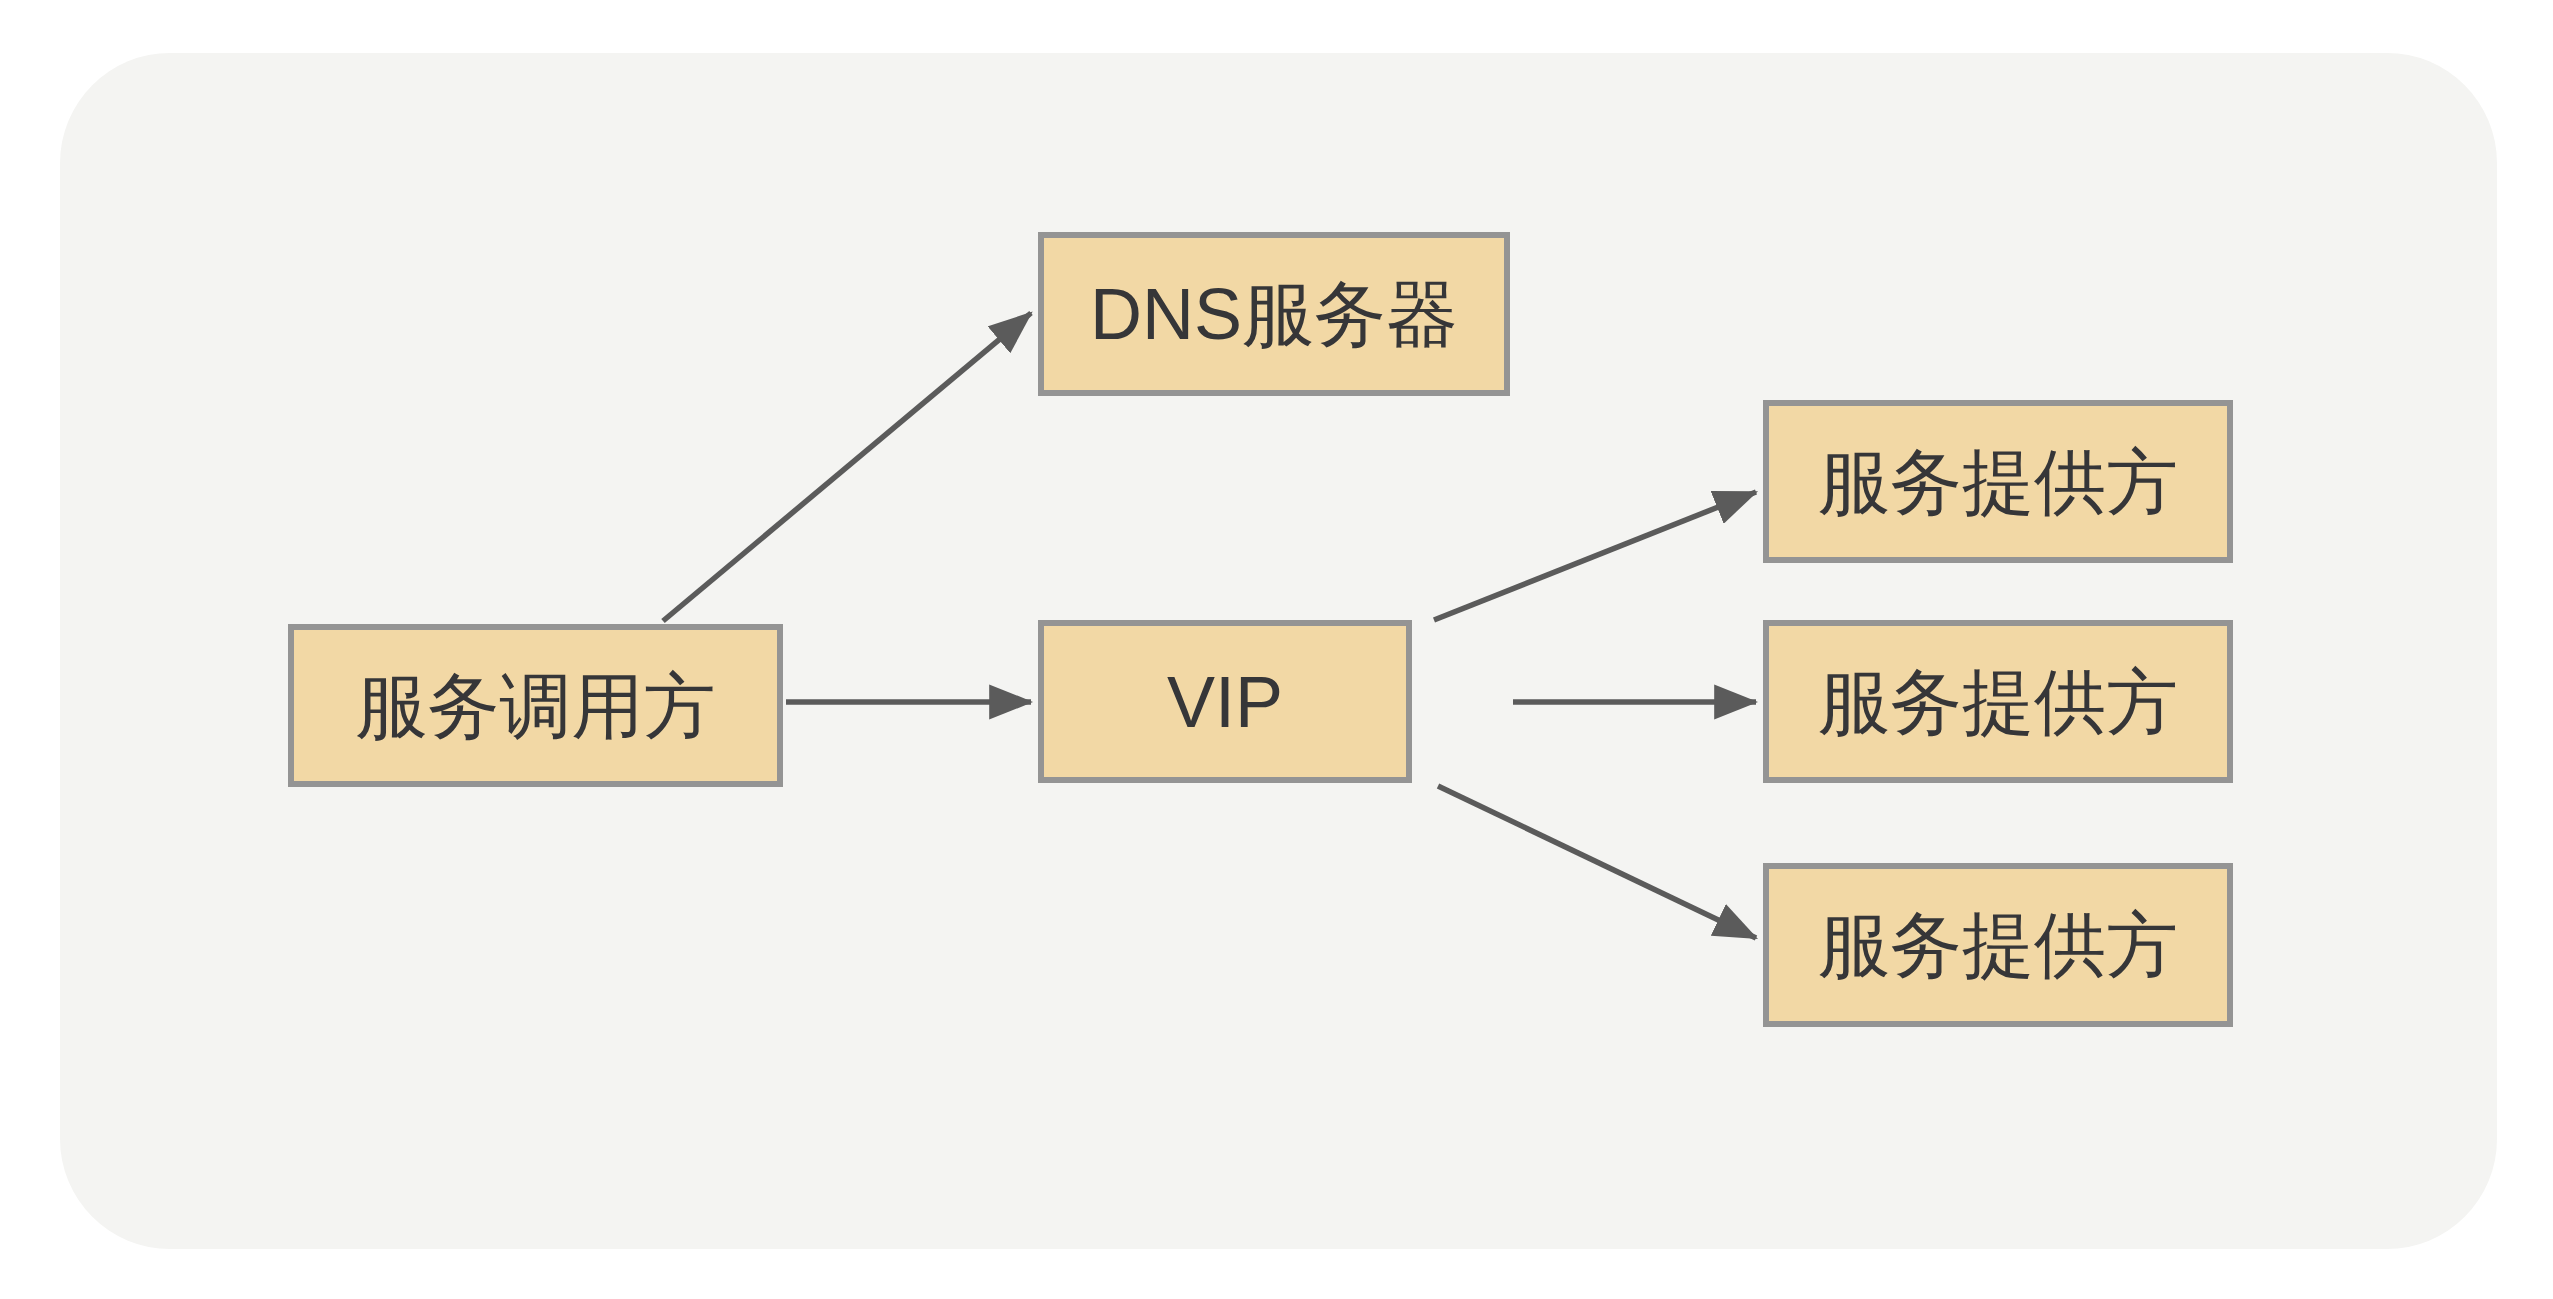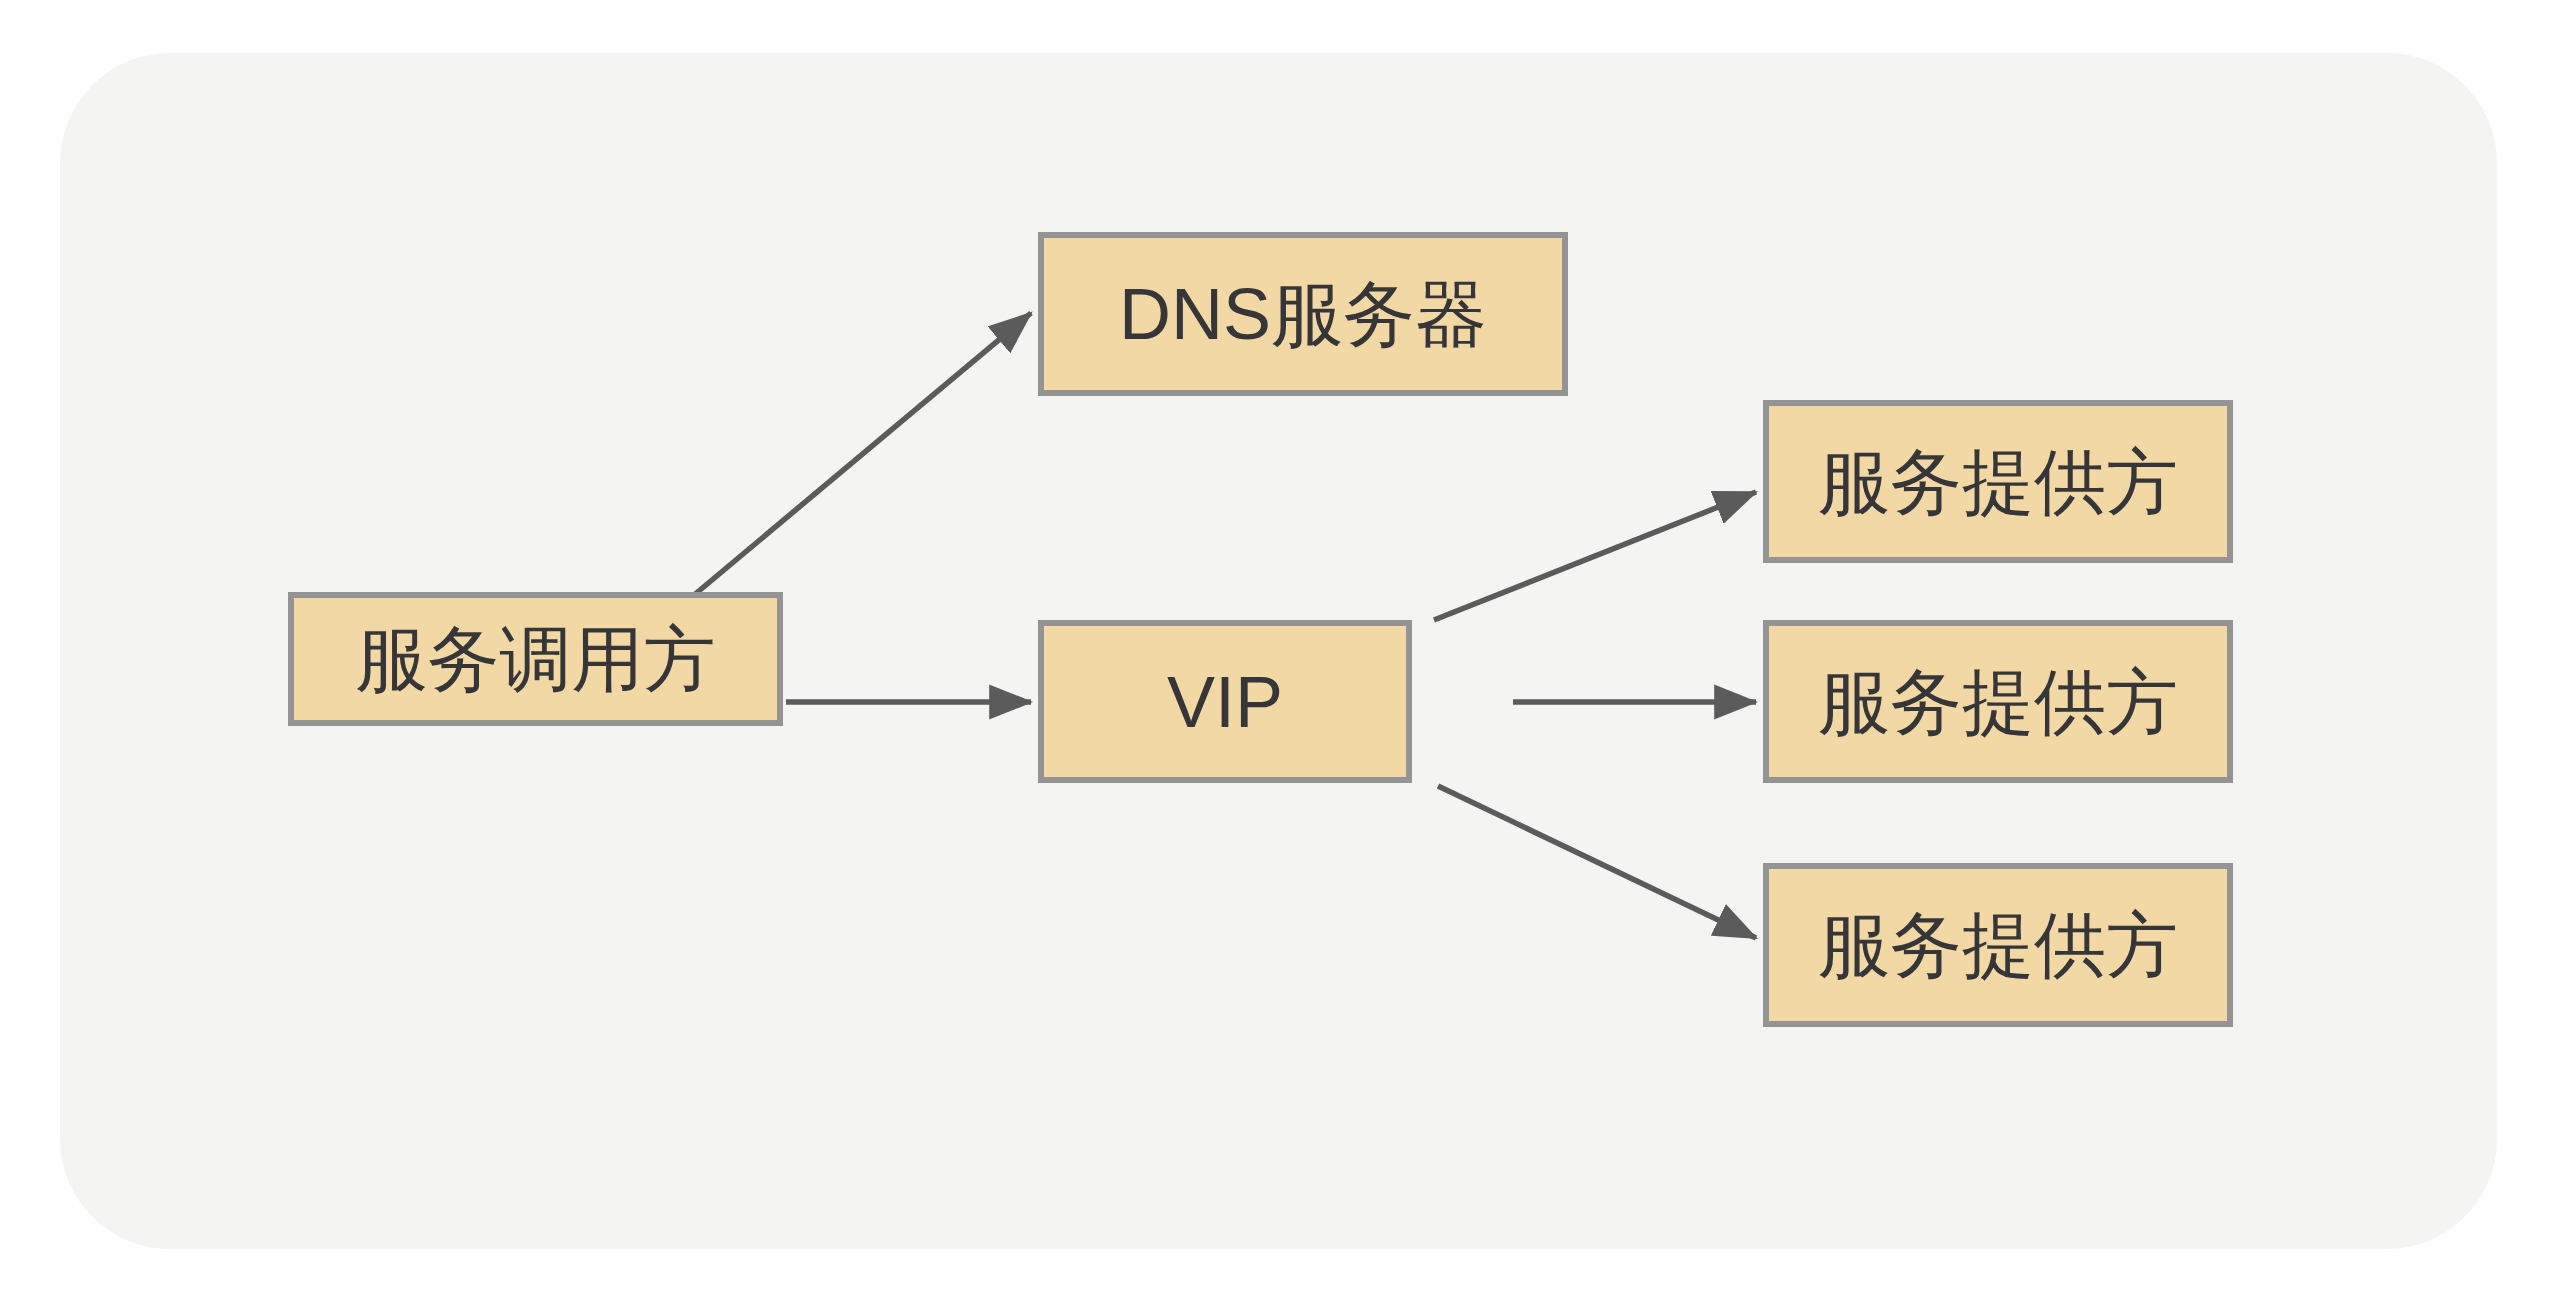--- a/index.html
+++ b/index.html
@@ -52,22 +52,22 @@
     display: flex;
     align-items: center;
     justify-content: center;
     background: var(--node-fill);
     border: 6px solid var(--node-border);
     color: var(--text-color);
     font-size: 72px;
     line-height: 1;
     white-space: nowrap;
   }
-  .node-caller    { left:  288px; top: 592px; width: 495px; height: 134px; }
-  .node-dns       { left: 1038px; top: 232px; width: 530px; height: 164px; }
+  .node-caller    { left:  288px; top: 624px; width: 495px; height: 163px; }
+  .node-dns       { left: 1038px; top: 232px; width: 472px; height: 164px; }
   .node-vip       { left: 1038px; top: 620px; width: 374px; height: 163px; }
   .node-provider1 { left: 1763px; top: 400px; width: 470px; height: 163px; }
   .node-provider2 { left: 1763px; top: 620px; width: 470px; height: 163px; }
   .node-provider3 { left: 1763px; top: 863px; width: 470px; height: 164px; }
 </style>
 </head>
 <body>
 
 <div class="stage">
   <div class="panel"></div>

